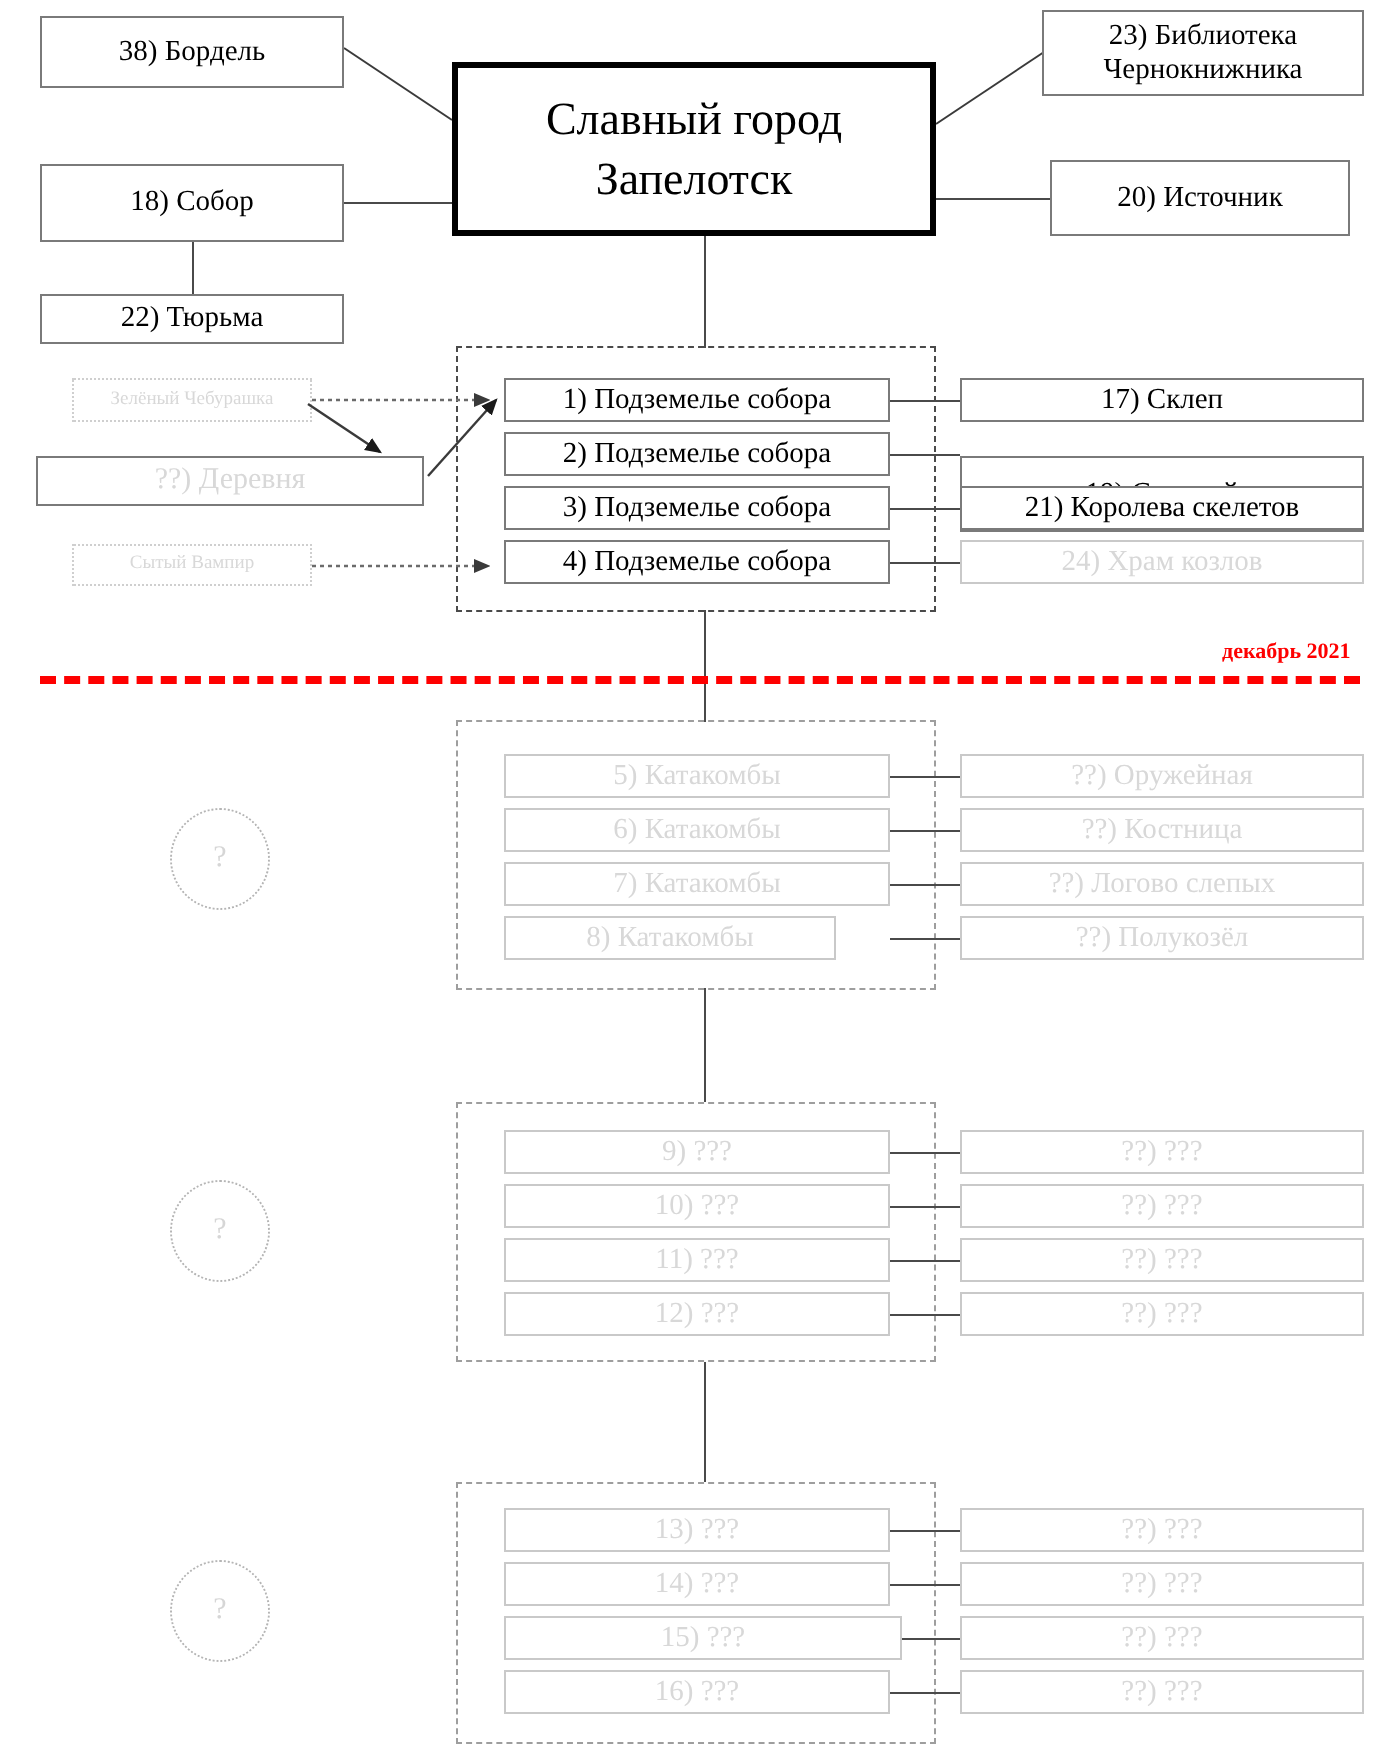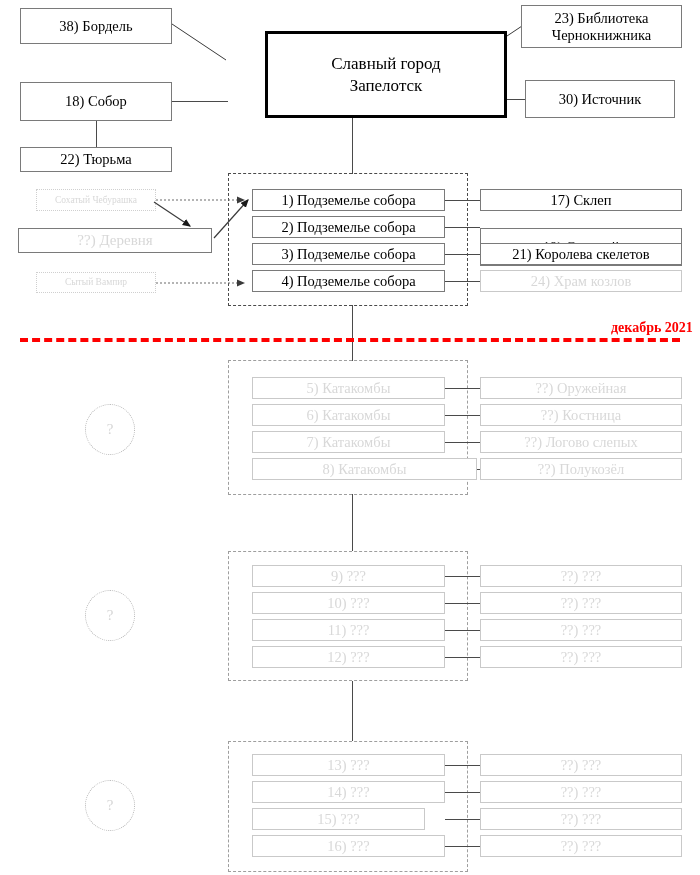--- a/index.html
+++ b/index.html
@@ -40,23 +40,22 @@
     color: #d8d8d8;
     border-color: #c9c9c9;
   }
   .node.ghost {
     color: #d8d8d8;
     border: 1px dotted #cfcfcf;
     background: #ffffff;
   }
   .node.city {
     border: 3px solid #000000;
-    font-size: 17px;
+    font-size: 23px;
     line-height: 1.28;
-    margin-left: 39px;
   }
 
   
   .group {
     position: absolute;
     box-sizing: border-box;
     border: 1px dashed #4a4a4a;
     background: transparent;
     z-index: 1;
   }
@@ -99,21 +98,21 @@
   
   .timeline {
     position: absolute;
     height: 0;
     border-top: 4px dashed #fe0000;
     z-index: 5;
   }
   .timeline-label {
     position: absolute;
     color: #fe0000;
-    font-size: 14px;
+    font-size: 11px;
     font-weight: bold;
     font-family: "Liberation Serif", "DejaVu Serif", serif;
     z-index: 6;
     white-space: nowrap;
   }
 
   
   .qcircle {
     position: absolute;
     box-sizing: border-box;
@@ -148,33 +147,33 @@
 
   <div class="node thin" style="left:20px; top:8px; width:152px; height:36px;">38) Бордель</div>
 
   <div class="node thin" style="left:20px; top:82px; width:152px; height:39px;">18) Собор</div>
 
   <div class="node thin" style="left:20px; top:147px; width:152px; height:25px;">22) Тюрьма</div>
 
   <div class="node thin" style="left:521px; top:5px; width:161px; height:43px;">23) Библиотека
 Чернокнижника</div>
 
-  <div class="node thin" style="left:525px; top:80px; width:150px; height:38px;">30) Источник</div>
+  <div class="node thin" style="left:525px; top:80px; width:150px; height:38px;">20) Источник</div>
 
   <div class="node city" style="left:226px; top:31px; width:242px; height:87px;">Славный город
 Запелотск</div>
 
   <div class="edge v" style="left:352px; top:118px; height:56px;"></div>
   <div class="edge v" style="left:352px; top:305px; height:56px;"></div>
   <div class="edge v" style="left:352px; top:494px; height:57px;"></div>
   <div class="edge v" style="left:352px; top:681px; height:60px;"></div>
 
   <div class="group" style="left:228px; top:173px; width:240px; height:133px;"></div>
 
-  <div class="node ghost" style="left:36px; top:189px; width:120px; height:22px; font-size:9.5px;">Сохатый Чебурашка</div>
+  <div class="node ghost" style="left:36px; top:189px; width:120px; height:22px; font-size:9.5px;">Зелёный Чебурашка</div>
 
   <div class="node ghost" style="left:36px; top:272px; width:120px; height:21px; font-size:9.5px;">Сытый Вампир</div>
 
   <div class="node faded" style="left:18px; top:228px; width:194px; height:25px; font-size:15px; border:1px solid #7a7a7a;">??) Деревня</div>
 
   <svg class="arrowsvg" style="left:150px; top:190px; width:110px; height:24px;">
     <defs>
       <marker id="ah1" markerWidth="7" markerHeight="7" refX="6" refY="3" orient="auto">
         <path d="M0,0 L7,3 L0,6 z" fill="#3a3a3a"></path>
       </marker>
@@ -227,21 +226,21 @@
   <div class="timeline" style="left:20px; top:338px; width:660px;"></div>
   <div class="timeline-label" style="left:611px; top:320px;">декабрь 2021</div>
 
   <div class="group faded" style="left:228px; top:360px; width:240px; height:135px;"></div>
 
   <div class="qcircle" style="left:85px; top:404px; width:50px; height:51px;">?</div>
 
   <div class="node faded" style="left:252px; top:377px; width:193px; height:22px;">5) Катакомбы</div>
   <div class="node faded" style="left:252px; top:404px; width:193px; height:22px;">6) Катакомбы</div>
   <div class="node faded" style="left:252px; top:431px; width:193px; height:22px;">7) Катакомбы</div>
-  <div class="node faded" style="left:252px; top:458px; width:225px; height:22px;">8) Катакомбы</div>
+  <div class="node faded" style="left:252px; top:458px; width:166px; height:22px;">8) Катакомбы</div>
 
   <div class="edge h" style="left:445px; top:388px; width:35px;"></div>
   <div class="edge h" style="left:445px; top:415px; width:35px;"></div>
   <div class="edge h" style="left:445px; top:442px; width:35px;"></div>
   <div class="edge h" style="left:445px; top:469px; width:35px;"></div>
 
   <div class="node faded" style="left:480px; top:377px; width:202px; height:22px;">??) Оружейная</div>
   <div class="node faded" style="left:480px; top:404px; width:202px; height:22px;">??) Костница</div>
   <div class="node faded" style="left:480px; top:458px; width:202px; height:22px;">??) Полукозёл</div>
   <div class="node faded" style="left:480px; top:431px; width:202px; height:22px;">??) Логово слепых</div>
@@ -264,21 +263,21 @@
   <div class="node faded" style="left:480px; top:592px; width:202px; height:22px;">??) ???</div>
   <div class="node faded" style="left:480px; top:619px; width:202px; height:22px;">??) ???</div>
   <div class="node faded" style="left:480px; top:646px; width:202px; height:22px;">??) ???</div>
 
   <div class="group faded" style="left:228px; top:741px; width:240px; height:131px;"></div>
 
   <div class="qcircle" style="left:85px; top:780px; width:50px; height:51px;">?</div>
 
   <div class="node faded" style="left:252px; top:754px; width:193px; height:22px;">13) ???</div>
   <div class="node faded" style="left:252px; top:781px; width:193px; height:22px;">14) ???</div>
-  <div class="node faded" style="left:252px; top:808px; width:173px; height:22px;">15) ???</div>
+  <div class="node faded" style="left:252px; top:808px; width:199px; height:22px;">15) ???</div>
   <div class="node faded" style="left:252px; top:835px; width:193px; height:22px;">16) ???</div>
 
   <div class="edge h" style="left:445px; top:765px; width:35px;"></div>
   <div class="edge h" style="left:445px; top:792px; width:35px;"></div>
   <div class="edge h" style="left:445px; top:819px; width:35px;"></div>
   <div class="edge h" style="left:445px; top:846px; width:35px;"></div>
 
   <div class="node faded" style="left:480px; top:754px; width:202px; height:22px;">??) ???</div>
   <div class="node faded" style="left:480px; top:781px; width:202px; height:22px;">??) ???</div>
   <div class="node faded" style="left:480px; top:808px; width:202px; height:22px;">??) ???</div>

